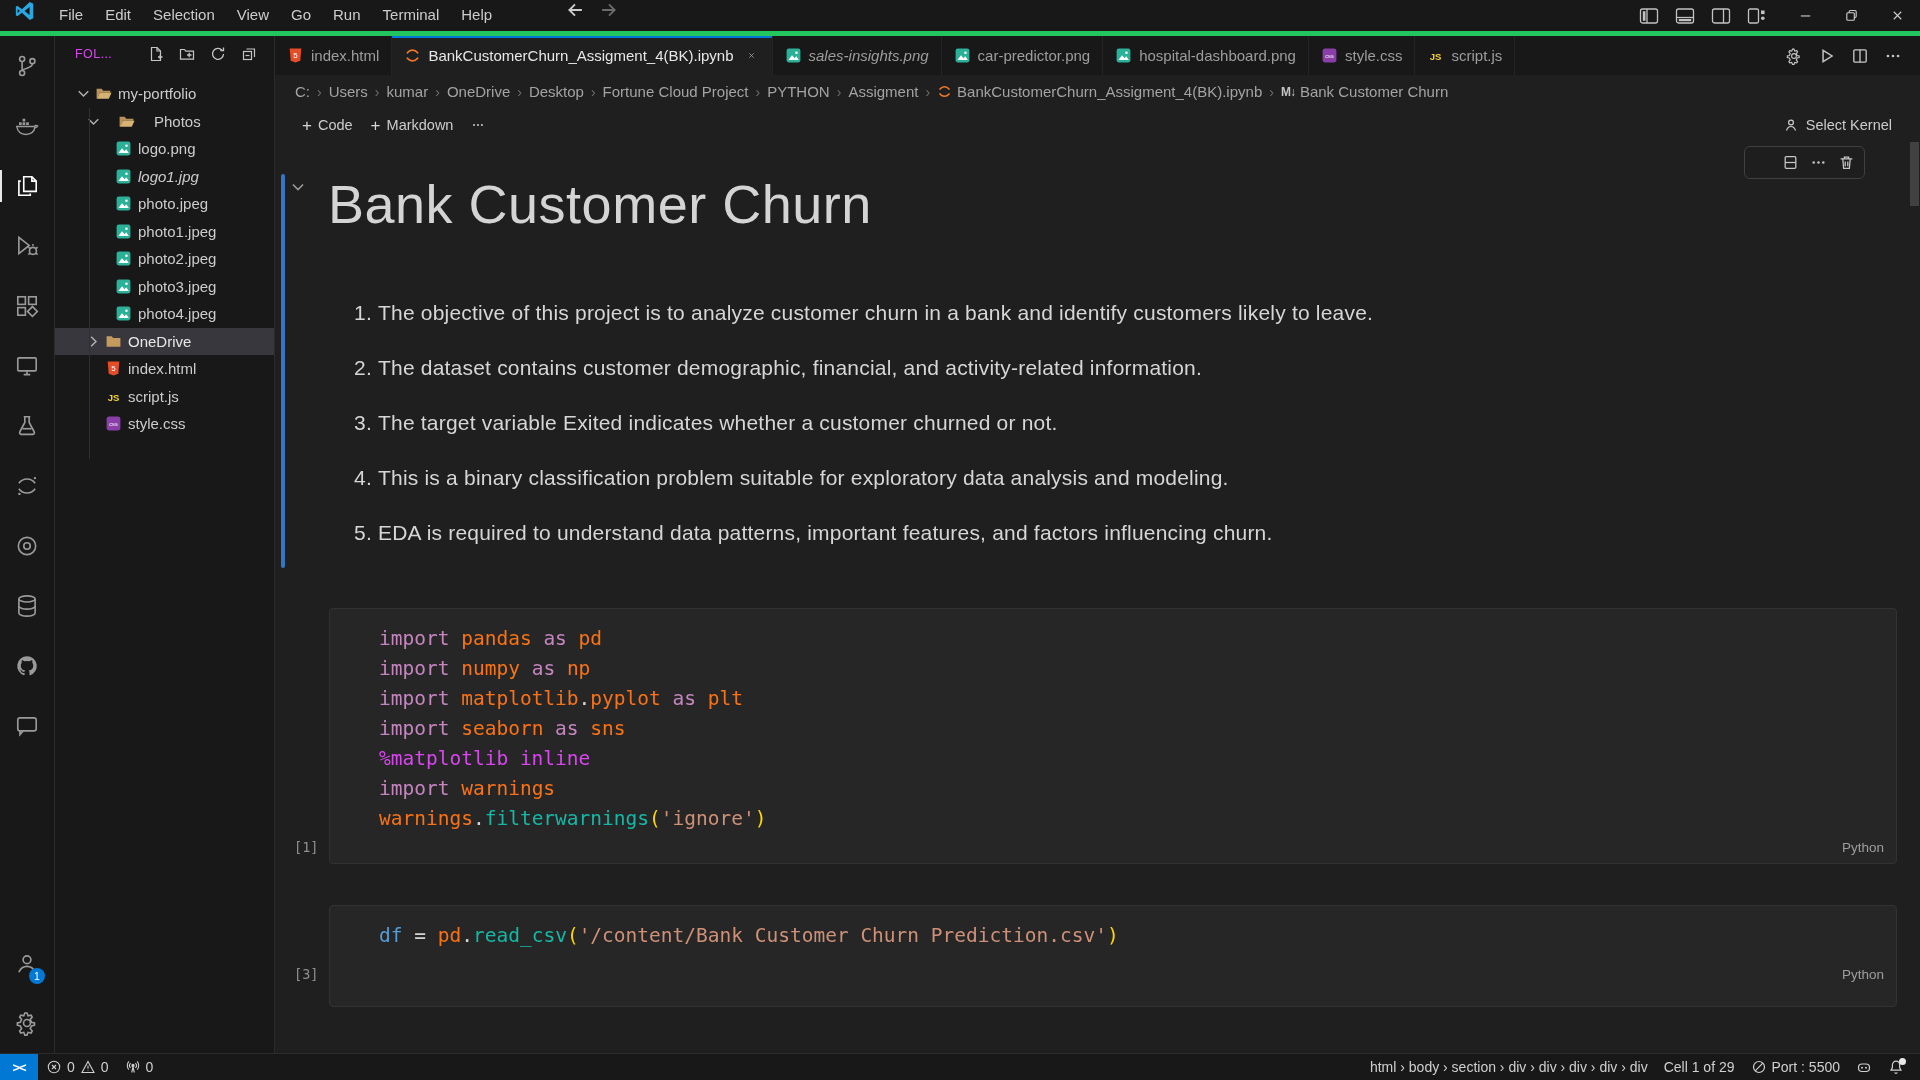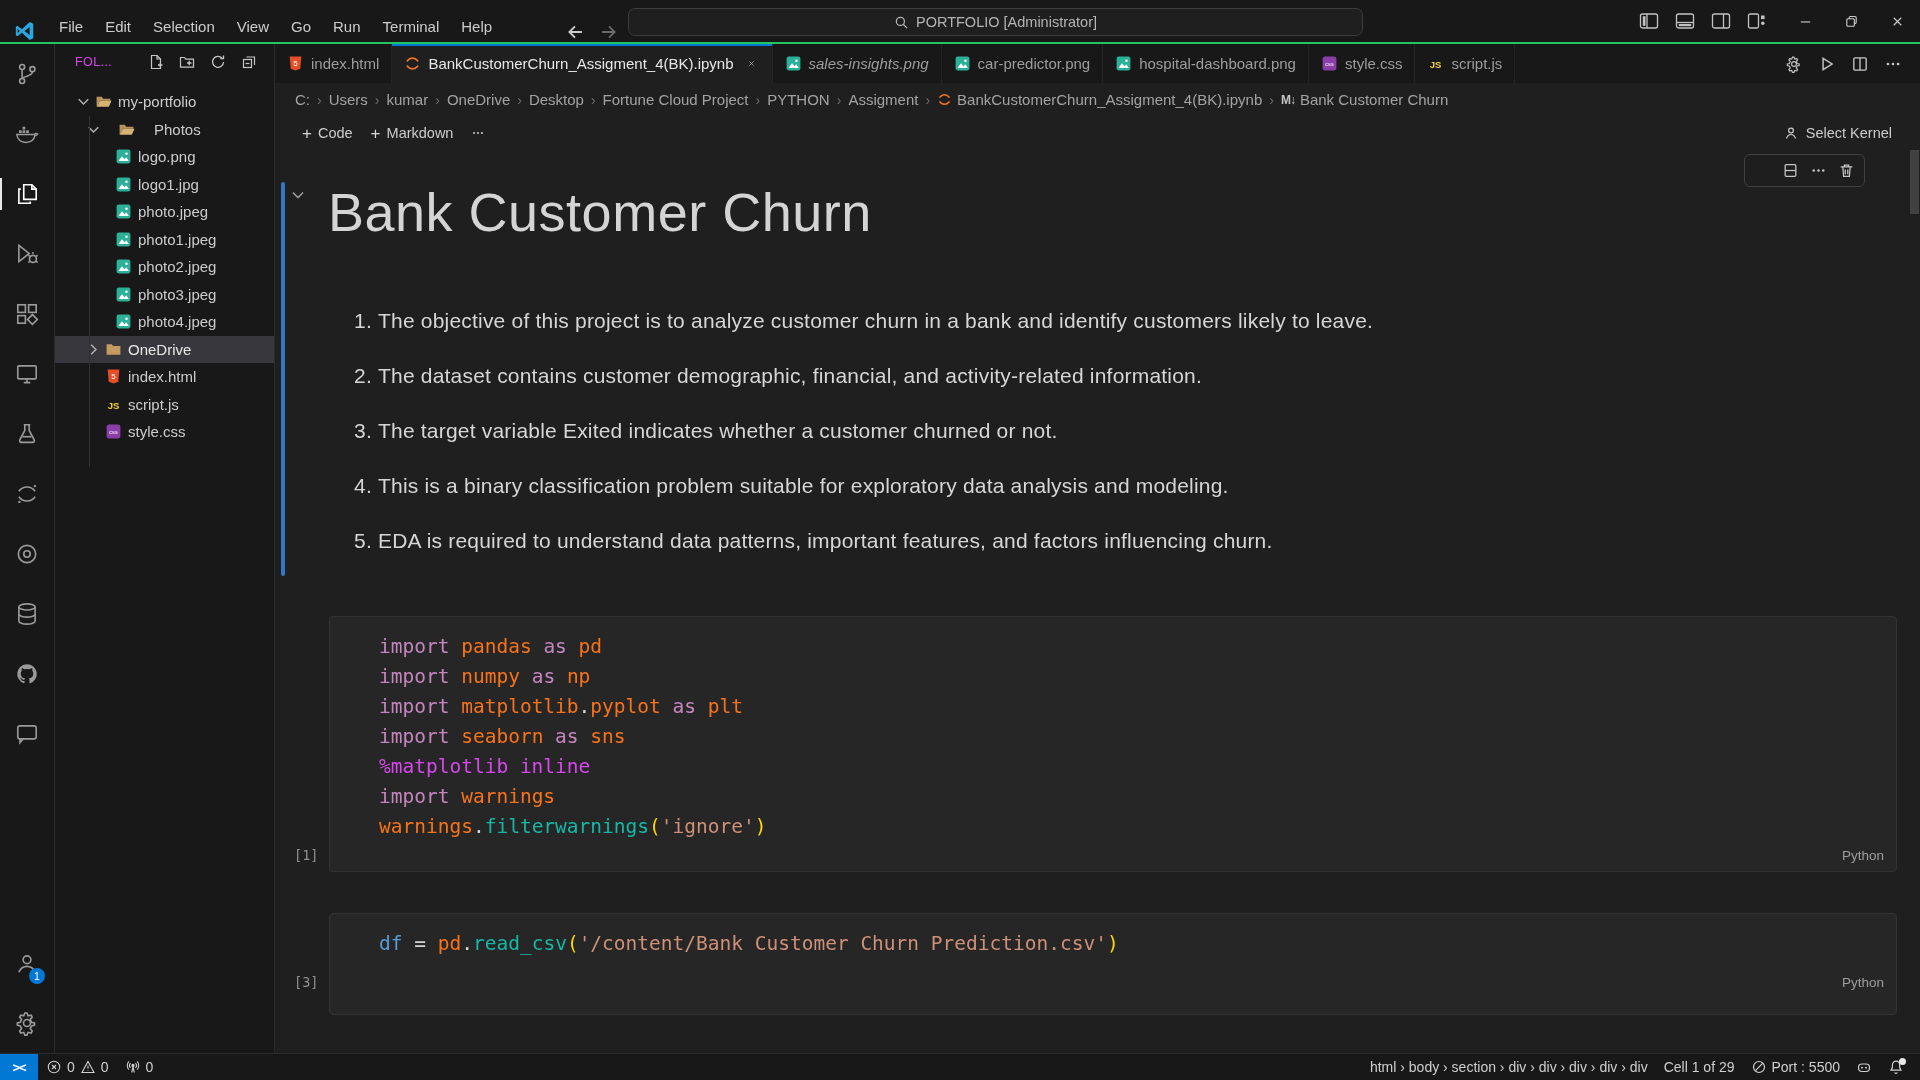--- a/index.html
+++ b/index.html
@@ -4,22 +4,22 @@
 <style>
 *{margin:0;padding:0;box-sizing:border-box}
 html,body{width:1920px;height:1080px;overflow:hidden;background:#1f1f1f;
   font-family:"Liberation Sans",sans-serif;color:#ccc;cursor:default;user-select:none}
 #app{display:flex;flex-direction:column;width:1920px;height:1080px}
 .icon{display:inline-flex;align-items:center;justify-content:center}
 .icon svg{width:100%;height:100%;display:block}
 svg text{font-family:"Liberation Sans",sans-serif}
 
 
-.titlebar{height:44px;flex:0 0 auto;background:#181818;border-bottom:2px solid #22c55e;
-  display:flex;align-items:flex-end;position:relative}
+.titlebar{height:36px;flex:0 0 auto;background:#181818;border-bottom:5px solid #22c55e;
+  display:flex;align-items:flex-start;position:relative}
 .vscode-logo{width:22px;height:22px;margin:0 12px 0 14px;flex:0 0 auto}
 .menubar{display:flex;align-items:center}
 .menu-item{padding:0 11px;height:30px;line-height:30px;font-size:15px;color:#cccccc;border-radius:6px}
 .nav-arrows{display:flex;align-items:center;gap:14px;margin-left:62px}
 .nav-btn{width:20px;height:20px;color:#cccccc}
 .nav-btn.dim{color:#6b6b6b}
 .search-box{position:absolute;left:628px;top:8px;width:735px;height:28px;background:#1f1f1f;
   border:1px solid #3c3c3c;border-radius:7px;display:flex;align-items:center;justify-content:center;
   gap:7px;color:#b4b4b4;font-size:14.5px}
 .search-box .icon{width:15px;height:15px}
@@ -144,29 +144,20 @@
           <svg viewBox="0 0 16 16" fill="none" stroke="currentColor" stroke-width="1.5">
             <path d="M13.5 8h-10M8 3.5L3.5 8 8 12.5"></path>
           </svg>
         </span>
       <span class="icon nav-btn dim">
           <svg viewBox="0 0 16 16" fill="none" stroke="currentColor" stroke-width="1.5">
             <path d="M2.5 8h10M8 3.5L12.5 8 8 12.5"></path>
           </svg>
         </span>
     </div>
-    <div class="search-box">
-      <span class="icon">
-          <svg viewBox="0 0 16 16" fill="none" stroke="currentColor" stroke-width="1.3">
-            <circle cx="6.8" cy="6.8" r="4.3"></circle>
-            <path d="M10.1 10.1L14 14"></path>
-          </svg>
-        </span>
-      <span>PORTFOLIO [Administrator]</span>
-    </div>
     <div class="tb-right">
       <div class="layout-btns">
         <span class="icon layout-btn">
             <svg viewBox="0 0 22 22" fill="none" stroke="currentColor" stroke-width="1.3">
               <rect x="2.5" y="4" width="17" height="14" rx="2"></rect>
               <path d="M9 4v14"></path>
               <path d="M4.8 6.2h2.7v9.6H4.8z" fill="currentColor" stroke="none"></path>
             </svg>
           </span>
         <span class="icon layout-btn">
@@ -413,21 +404,21 @@
             <span class="tree-spacer"></span>
             <span class="icon tree-ficon">
               <svg viewBox="0 0 16 16">
                 <rect x="1.5" y="1.5" width="13" height="13" rx="2" fill="#2bb197"></rect>
                 <circle cx="10.8" cy="5.4" r="1.2" fill="#fff"></circle>
                 <path d="M3.2 12.2l3.4-4.4 2.4 2.9 1.6-1.9 2.4 3.4z" fill="#fff"></path>
               </svg>
             </span>
             <span class="tree-label">logo.png</span>
           </div>
-          <div class="tree-row" style="padding-left: 40px;">
+          <div class="tree-row" style="padding-left: 40px; font-style: italic;">
             <span class="tree-spacer"></span>
             <span class="icon tree-ficon">
               <svg viewBox="0 0 16 16">
                 <rect x="1.5" y="1.5" width="13" height="13" rx="2" fill="#2bb197"></rect>
                 <circle cx="10.8" cy="5.4" r="1.2" fill="#fff"></circle>
                 <path d="M3.2 12.2l3.4-4.4 2.4 2.9 1.6-1.9 2.4 3.4z" fill="#fff"></path>
               </svg>
             </span>
             <span class="tree-label">logo1.jpg</span>
           </div>

